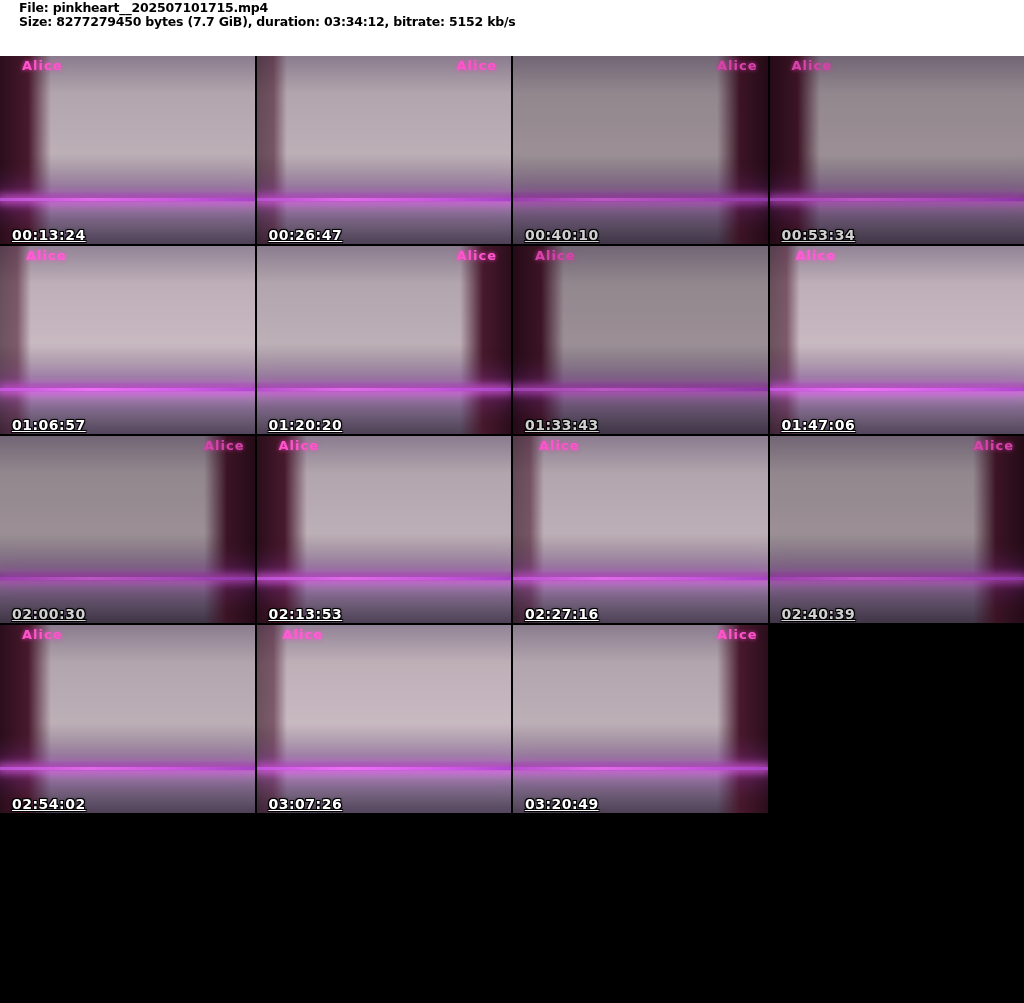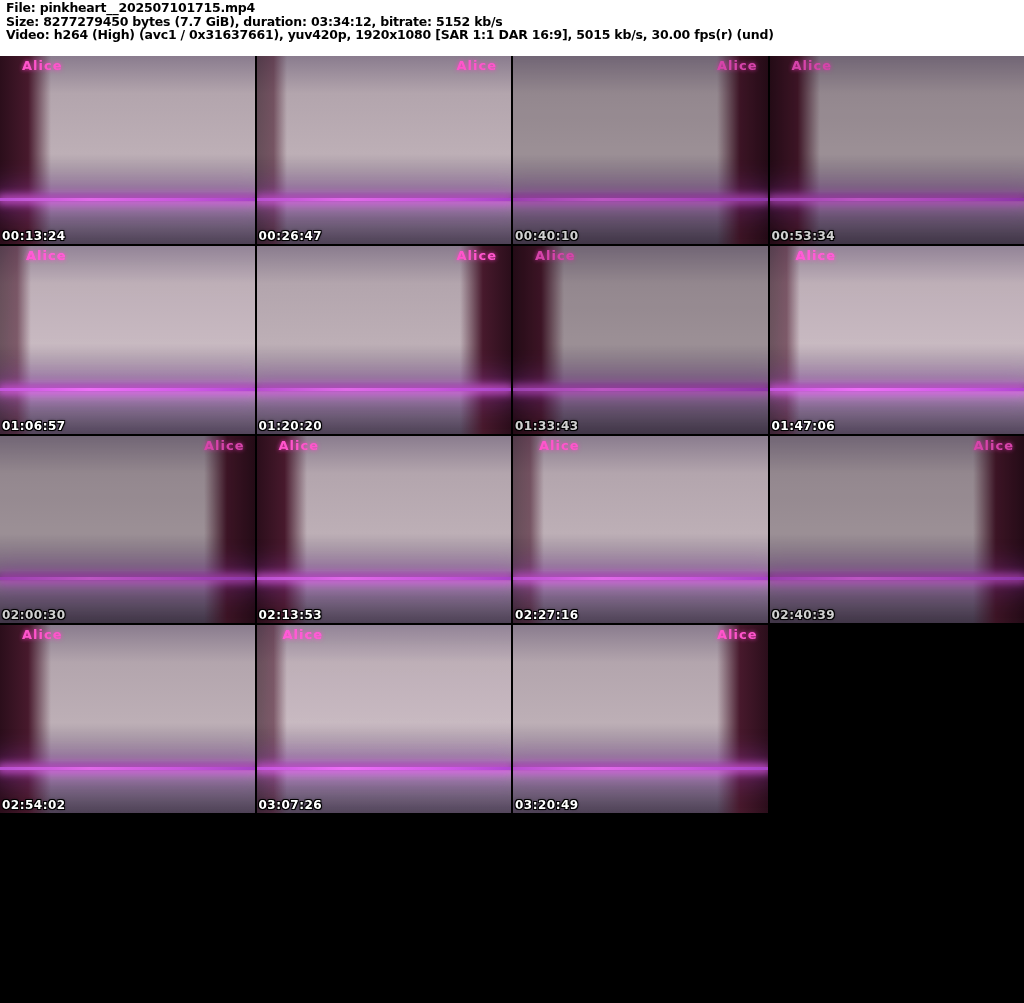--- a/index.html
+++ b/index.html
@@ -7,21 +7,21 @@
     width: 1024px; height: 1003px;
     background: #ffffff;
     overflow: hidden;
     font-family: "DejaVu Sans", "Liberation Sans", sans-serif;
   }
   
   .meta-header {
     width: 1024px; height: 56px;
     background: #ffffff;
     color: #000000;
-    padding: 1px 3px 0 6px;
+    padding: 1px 3px 0 19px;
   }
   .meta-line {
     font-size: 12.5px;
     font-weight: bold;
     line-height: 13.5px;
     white-space: nowrap;
     letter-spacing: -0.2px;
   }
   
   .thumb-grid {
@@ -73,30 +73,31 @@
   .thumb:nth-child(3), .thumb:nth-child(4), .thumb:nth-child(7),
   .thumb:nth-child(9), .thumb:nth-child(12) {
     filter: brightness(0.82) saturate(1.05);
   }
   .thumb:nth-child(5), .thumb:nth-child(8), .thumb:nth-child(14) {
     filter: brightness(1.06);
   }
   
   .timestamp {
     position: absolute;
-    left: 2px; bottom: 1px;
-    font-size: 12px;
+    left: 12px; bottom: 1px;
+    font-size: 14px;
     font-weight: bold;
     color: #ffffff;
     letter-spacing: 0.5px;
     text-shadow:
       -1px -1px 0 #000, 1px -1px 0 #000,
       -1px  1px 0 #000, 1px  1px 0 #000,
        0 0 3px #000;
     z-index: 3;
+    text-decoration: underline;
   }
   
   .watermark {
     position: absolute;
     top: 2px;
     font-size: 13px;
     font-weight: bold;
     letter-spacing: 1px;
     z-index: 2;
     text-shadow: 0 0 4px rgba(255,60,200,0.9);
@@ -106,21 +107,20 @@
   .thumb:nth-child(3n)   .watermark { right: 10px; }
   .thumb:nth-child(2) .watermark,
   .thumb:nth-child(6) .watermark { left: auto; right: 14px; }
 </style>
 </head>
 <body>
 
 <div class="meta-header">
   <div class="meta-line">File: pinkheart__202507101715.mp4</div>
   <div class="meta-line">Size: 8277279450 bytes (7.7 GiB), duration: 03:34:12, bitrate: 5152 kb/s</div>
-  <div class="meta-line">Video: h264 (High) (avc1 / 0x31637661), yuv420p, 1920x1080 [SAR 1:1 DAR 16:9], 5015 kb/s, 30.00 fps(r) (und)</div>
 </div>
 
 <div class="thumb-grid">
   <div class="thumb">
     <span class="watermark" style="color: rgb(255, 85, 204);">Alice</span>
     <span class="timestamp">00:13:24</span>
   </div>
 
   <div class="thumb">
     <span class="watermark" style="color: rgb(255, 85, 204);">Alice</span>

